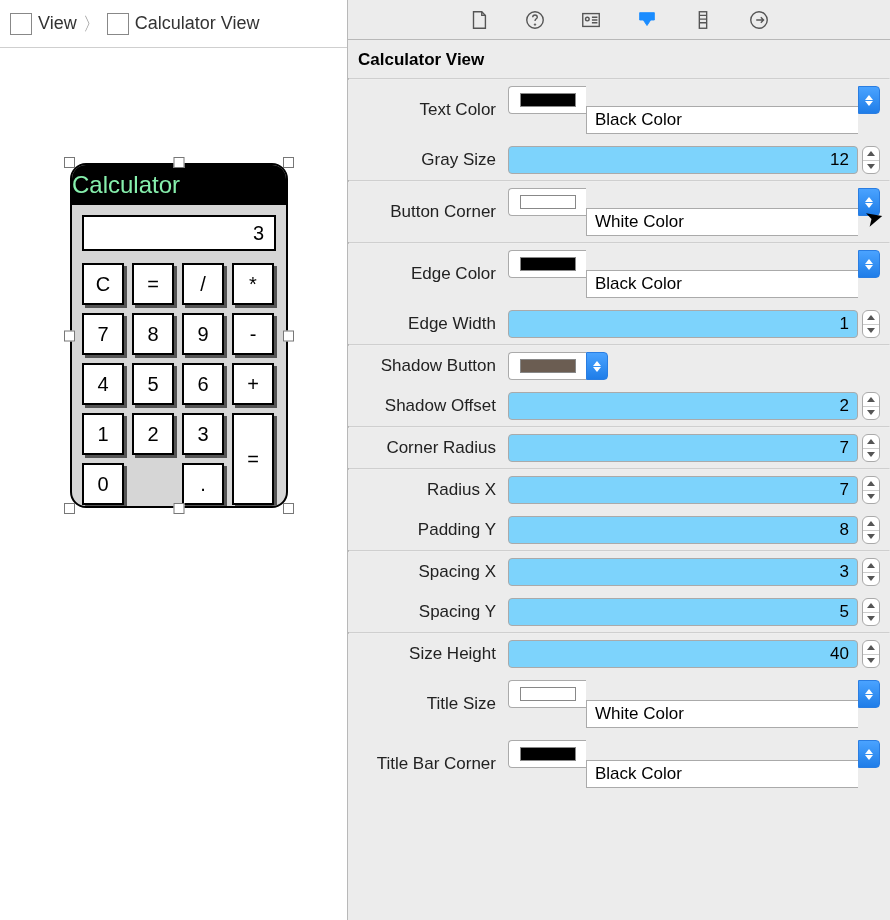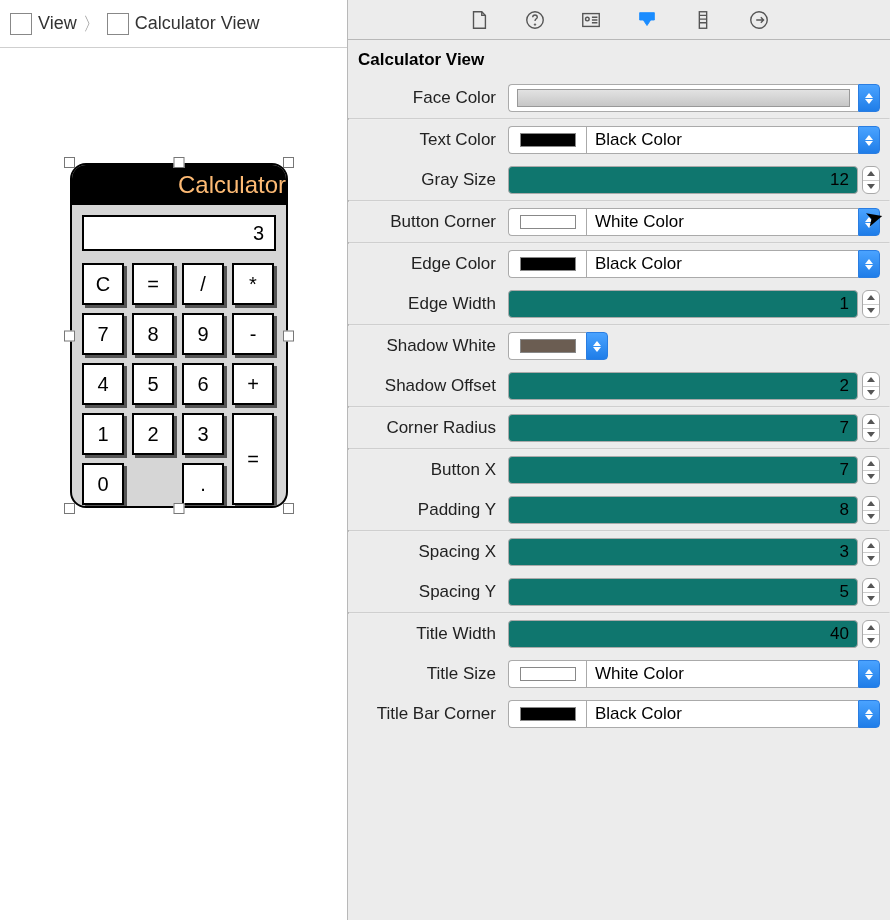--- a/index.html
+++ b/index.html
@@ -70,21 +70,21 @@
   .sh-br { right:-6px; bottom:-6px;}
 
   .calc {
     width:100%; height:100%;
     background:#d6d6d6;
     border:2px solid #000;
     border-radius:16px;
     overflow:hidden;
   }
   .calc-title {
-    background:#000; color:#fdba74; text-align:right;
+    background:#000; color:#86efac; text-align:left;
     font-size:24px; font-weight:500; padding:6px 0;
   }
   .calc-body { padding:10px 10px; }
   .calc-display {
     background:#fff; border:2px solid #000;
     height:36px; display:flex; align-items:center; justify-content:flex-end;
     padding:0 10px; font-size:20px; margin-bottom:12px;
   }
   .calc-grid { display:grid; grid-template-columns:repeat(4,42px); grid-auto-rows:42px; gap:8px 8px; }
   .calc-btn {
@@ -130,21 +130,21 @@
     display:flex; align-items:center; justify-content:center;
     padding:3px 8px; border-right:none;
     border-radius:4px 0 0 4px; min-width:78px;
   }
   .well .swatch {
     width:56px; height:14px;
   }
   .combo-text {
     flex:1; height:28px; border:1px solid #aaa; border-right:none;
     display:flex; align-items:center; padding:12px 8px; background:#fff;
-    font-size:17px; white-space:nowrap; overflow:hidden;
+    font-size:17px; white-space:nowrap; overflow:hidden;margin-top:20px;
   }
   .combo-btn {
     width:22px; height:28px; border:1px solid #2a7de1;
     border-radius:0 4px 4px 0;
     background:linear-gradient(#4aa3ff,#1f7de8);
     display:flex; flex-direction:column; align-items:center; justify-content:center;
     gap:1px;
   }
   .combo-btn .tri { width:0;height:0;border-left:4px solid transparent;border-right:4px solid transparent;}
   .combo-btn .tri.up{border-bottom:5px solid #fff;}
@@ -154,21 +154,21 @@
   .well.wide { flex:1; border-radius:4px 0 0 4px;}
   .well.wide .swatch {
     width:100%; height:18px;
     background:linear-gradient(#e2e2e2,#c7c7c7);
     border:1px solid #999;
   }
 
   
   .numfield {
     flex:1; height:28px; border:1px solid #aaa; border-radius:4px;
-    background:#0f766e; display:flex; align-items:center; justify-content:flex-end;
+    background:#7dd3fc; display:flex; align-items:center; justify-content:flex-end;
     padding:0 8px; font-size:17px;
   }
   .stepper {
     width:18px; height:28px;
     display:flex; flex-direction:column;
     border:1px solid #aaa; border-radius:6px; margin-left:4px; background:#fff;
   }
   .stepper .half{flex:1;display:flex;align-items:center;justify-content:center;}
   .stepper .half:first-child{border-bottom:1px solid #ccc;}
   .stepper .tri{width:0;height:0;border-left:4px solid transparent;border-right:4px solid transparent;}
@@ -273,32 +273,20 @@
           <svg viewBox="0 0 24 24">
             <circle cx="12" cy="12" r="9" stroke-width="1.5"></circle>
             <path d="M9 12h8m-3-3l3 3-3 3" stroke-width="1.5"></path>
           </svg>
         </span>
     </div>
 
     <div class="insp-body">
       <div class="insp-title">Calculator View</div>
 
-      <div class="row">
-        <div class="lbl">Face Color</div>
-        <div class="ctrl">
-          <div class="well wide">
-              <div class="swatch"></div>
-            </div>
-          <div class="combo-btn">
-              <div class="tri up"></div>
-              <div class="tri dn"></div>
-            </div>
-        </div>
-      </div>
       <hr class="group-sep">
 
       <div class="row">
         <div class="lbl">Text Color</div>
         <div class="ctrl">
           <div class="well">
               <div class="swatch" style="background:#000000;border:1px solid #888;"></div>
             </div>
           <div class="combo-text">Black Color</div>
           <div class="combo-btn">
@@ -363,21 +351,21 @@
               </div>
               <div class="half">
                 <div class="tri dn"></div>
               </div>
             </div>
         </div>
       </div>
       <hr class="group-sep">
 
       <div class="row">
-        <div class="lbl">Shadow White</div>
+        <div class="lbl">Shadow Button</div>
         <div class="ctrl">
           <div class="well">
               <div class="swatch" style="background:#6b5d52;border:1px solid #888;"></div>
             </div>
           <div class="combo-btn">
               <div class="tri up"></div>
               <div class="tri dn"></div>
             </div>
         </div>
       </div>
@@ -408,21 +396,21 @@
               </div>
               <div class="half">
                 <div class="tri dn"></div>
               </div>
             </div>
         </div>
       </div>
       <hr class="group-sep">
 
       <div class="row">
-        <div class="lbl">Button X</div>
+        <div class="lbl">Radius X</div>
         <div class="ctrl">
           <div class="numfield">7</div>
           <div class="stepper">
               <div class="half">
                 <div class="tri up"></div>
               </div>
               <div class="half">
                 <div class="tri dn"></div>
               </div>
             </div>
@@ -470,21 +458,21 @@
               </div>
               <div class="half">
                 <div class="tri dn"></div>
               </div>
             </div>
         </div>
       </div>
       <hr class="group-sep">
 
       <div class="row">
-        <div class="lbl">Title Width</div>
+        <div class="lbl">Size Height</div>
         <div class="ctrl">
           <div class="numfield">40</div>
           <div class="stepper">
               <div class="half">
                 <div class="tri up"></div>
               </div>
               <div class="half">
                 <div class="tri dn"></div>
               </div>
             </div>

